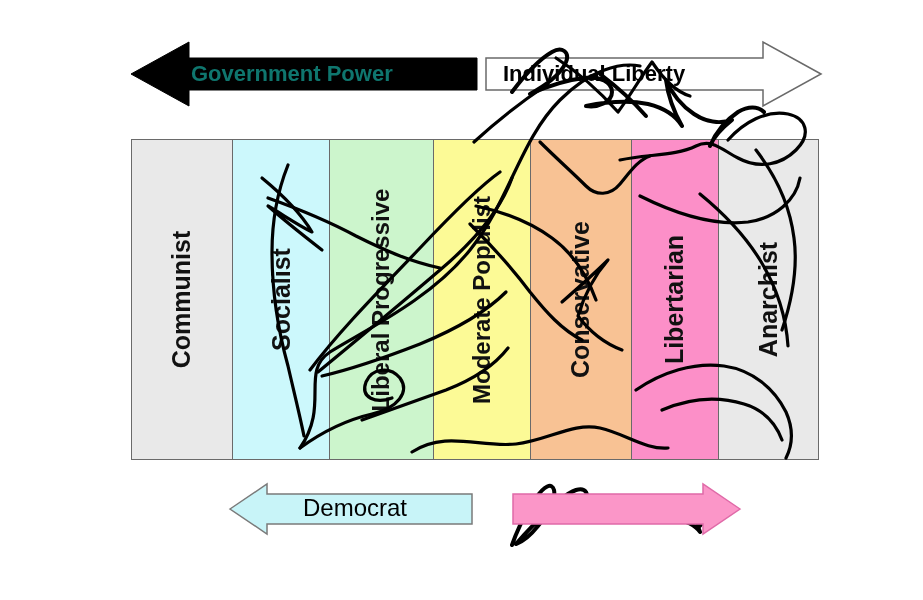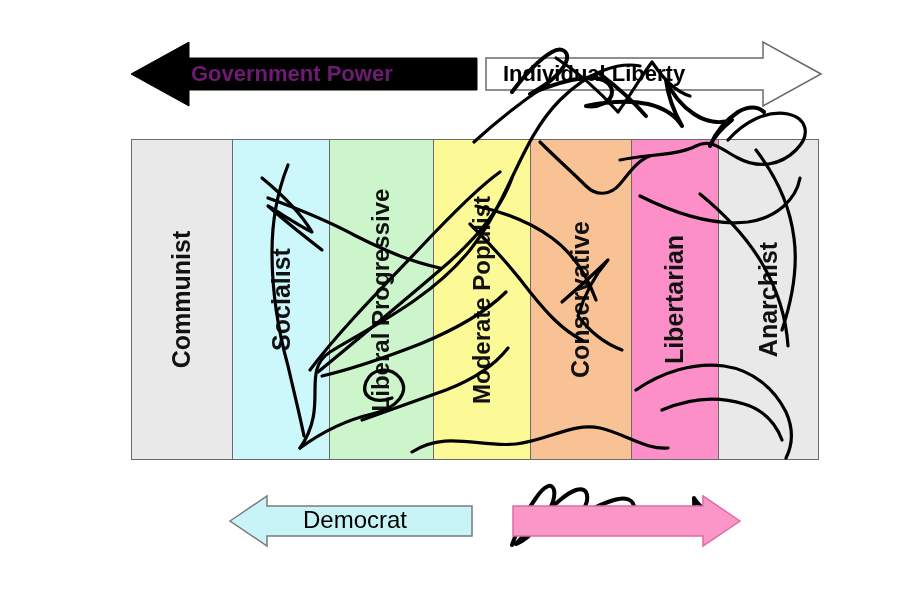--- a/index.html
+++ b/index.html
@@ -43,21 +43,21 @@
     position: absolute;
     font-weight: bold;
     font-size: 22px;
     letter-spacing: 0px;
     white-space: nowrap;
     line-height: 1;
   }
   .label-gov {
     left: 60px;
     top: 25px;
-    color: #701a75;
+    color: #0f766e;
   }
   .label-lib {
     left: 372px;
     top: 25px;
     color: #000000;
   }
 
   
   .spectrum {
     position: absolute;
@@ -118,21 +118,21 @@
     left: 0; top: 0;
     width: 923px;
     height: 600px;
     pointer-events: none;
   }
 
   
   .bottom-arrows {
     position: absolute;
     left: 225px;
-    top: 490px;
+    top: 478px;
     width: 520px;
     height: 62px;
   }
   .bottom-svg {
     position: absolute;
     left: 0; top: 0;
     width: 520px;
     height: 62px;
     overflow: visible;
   }

